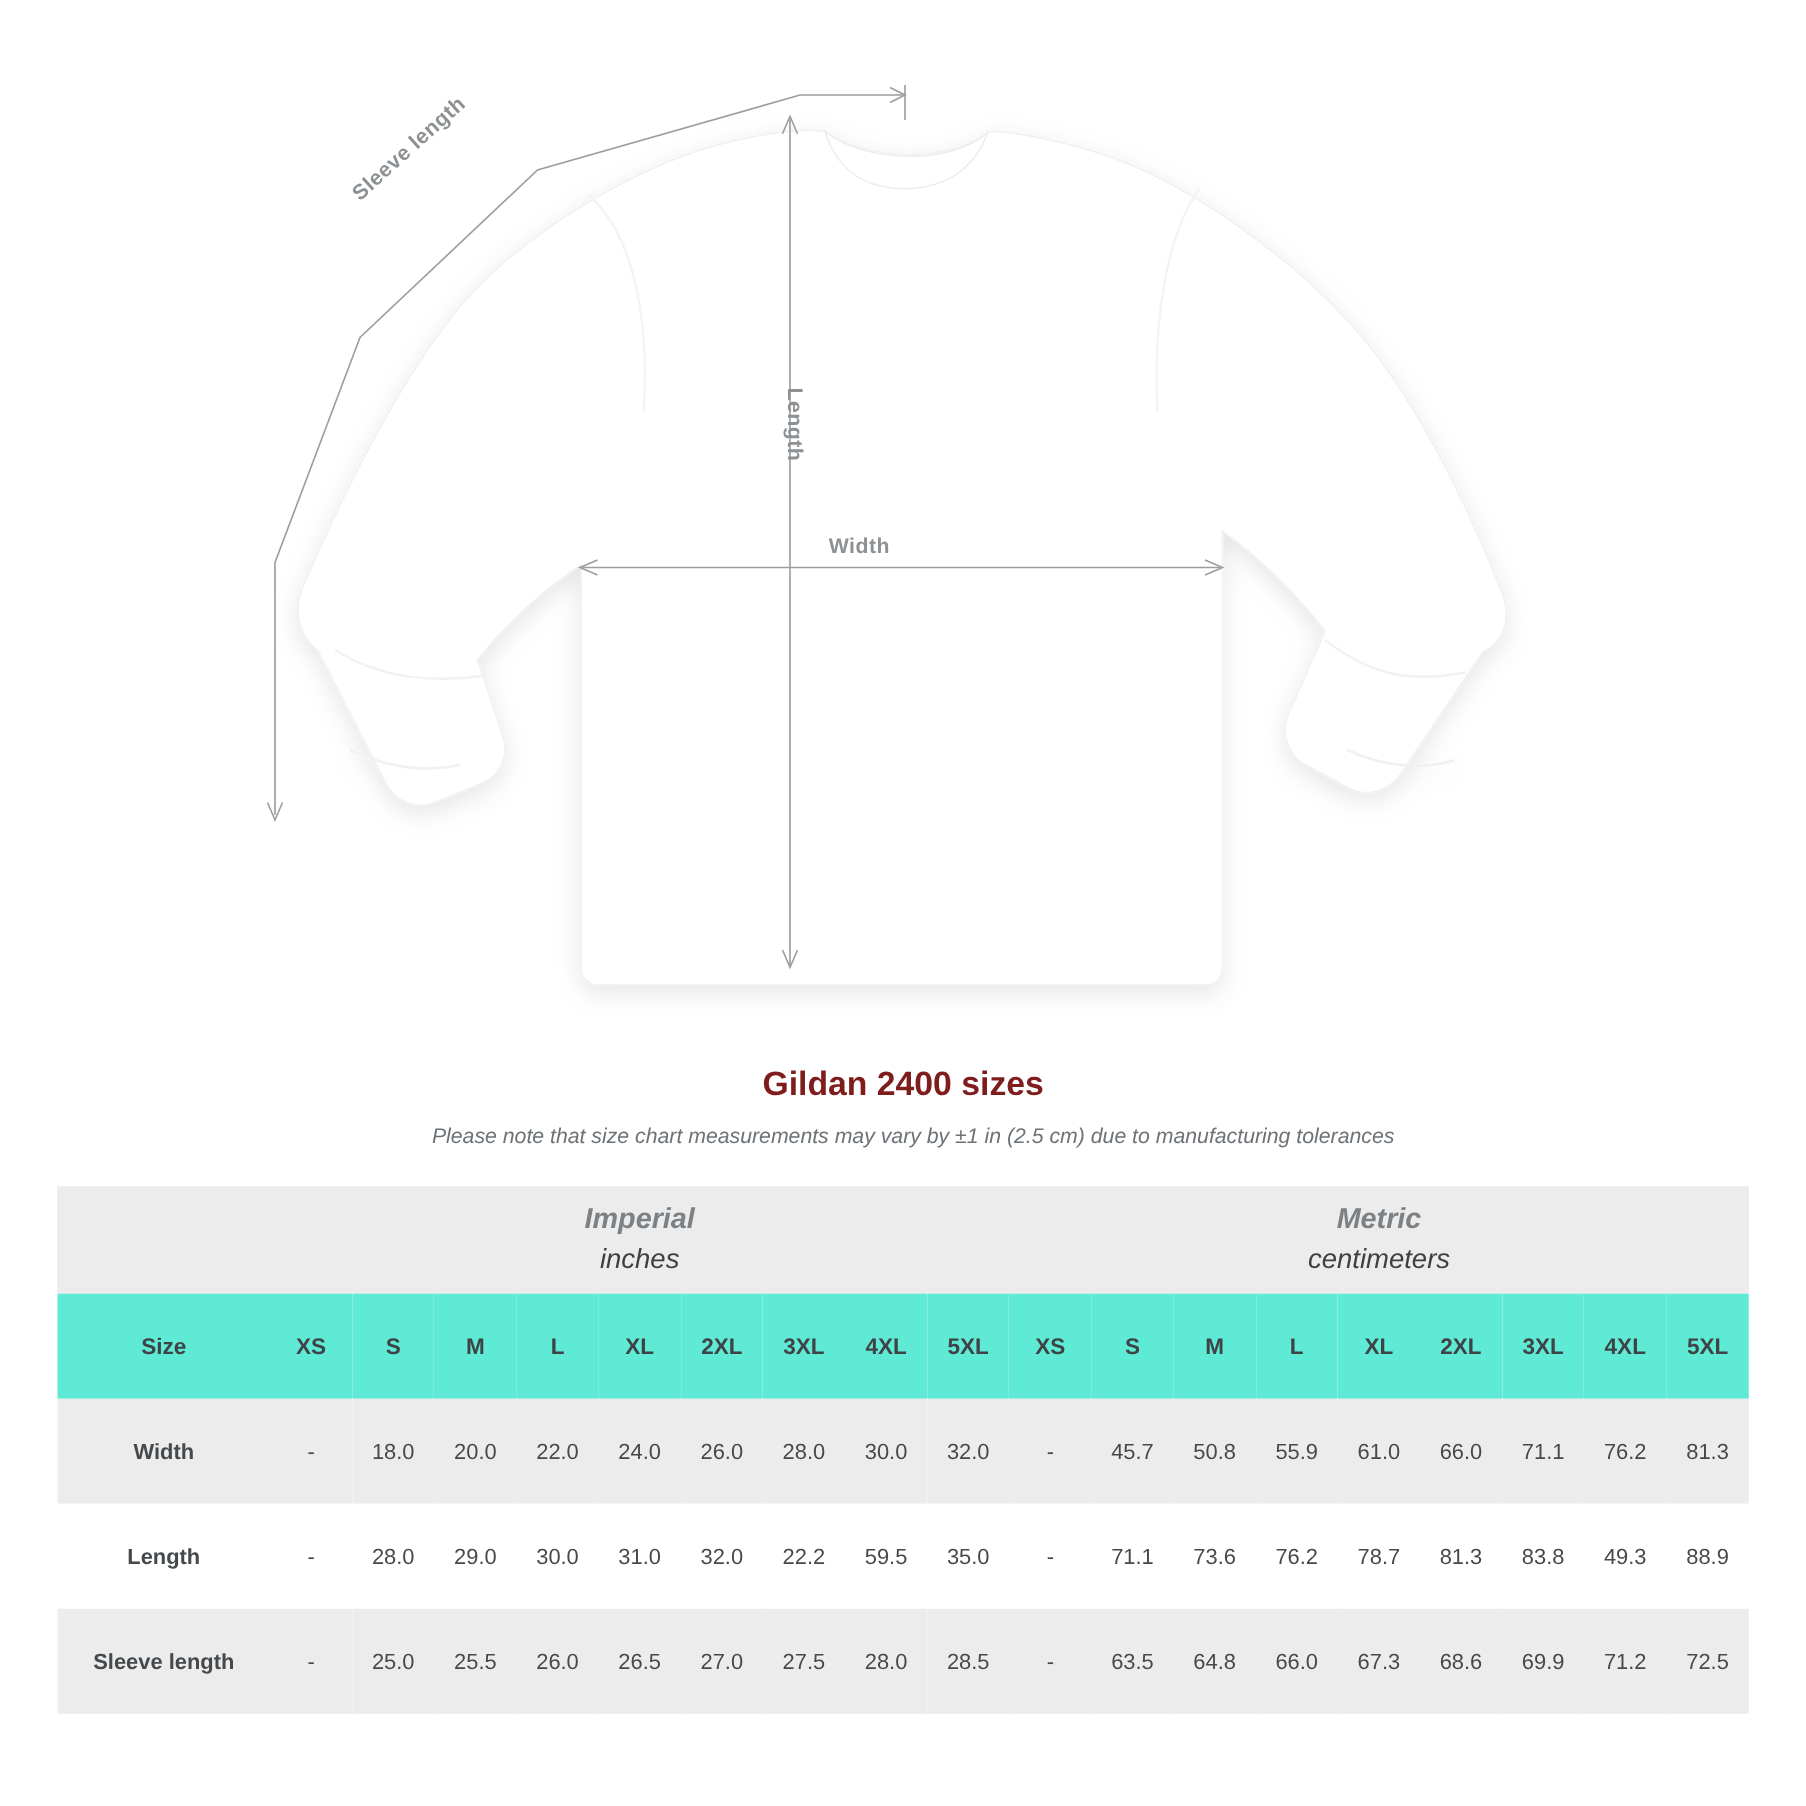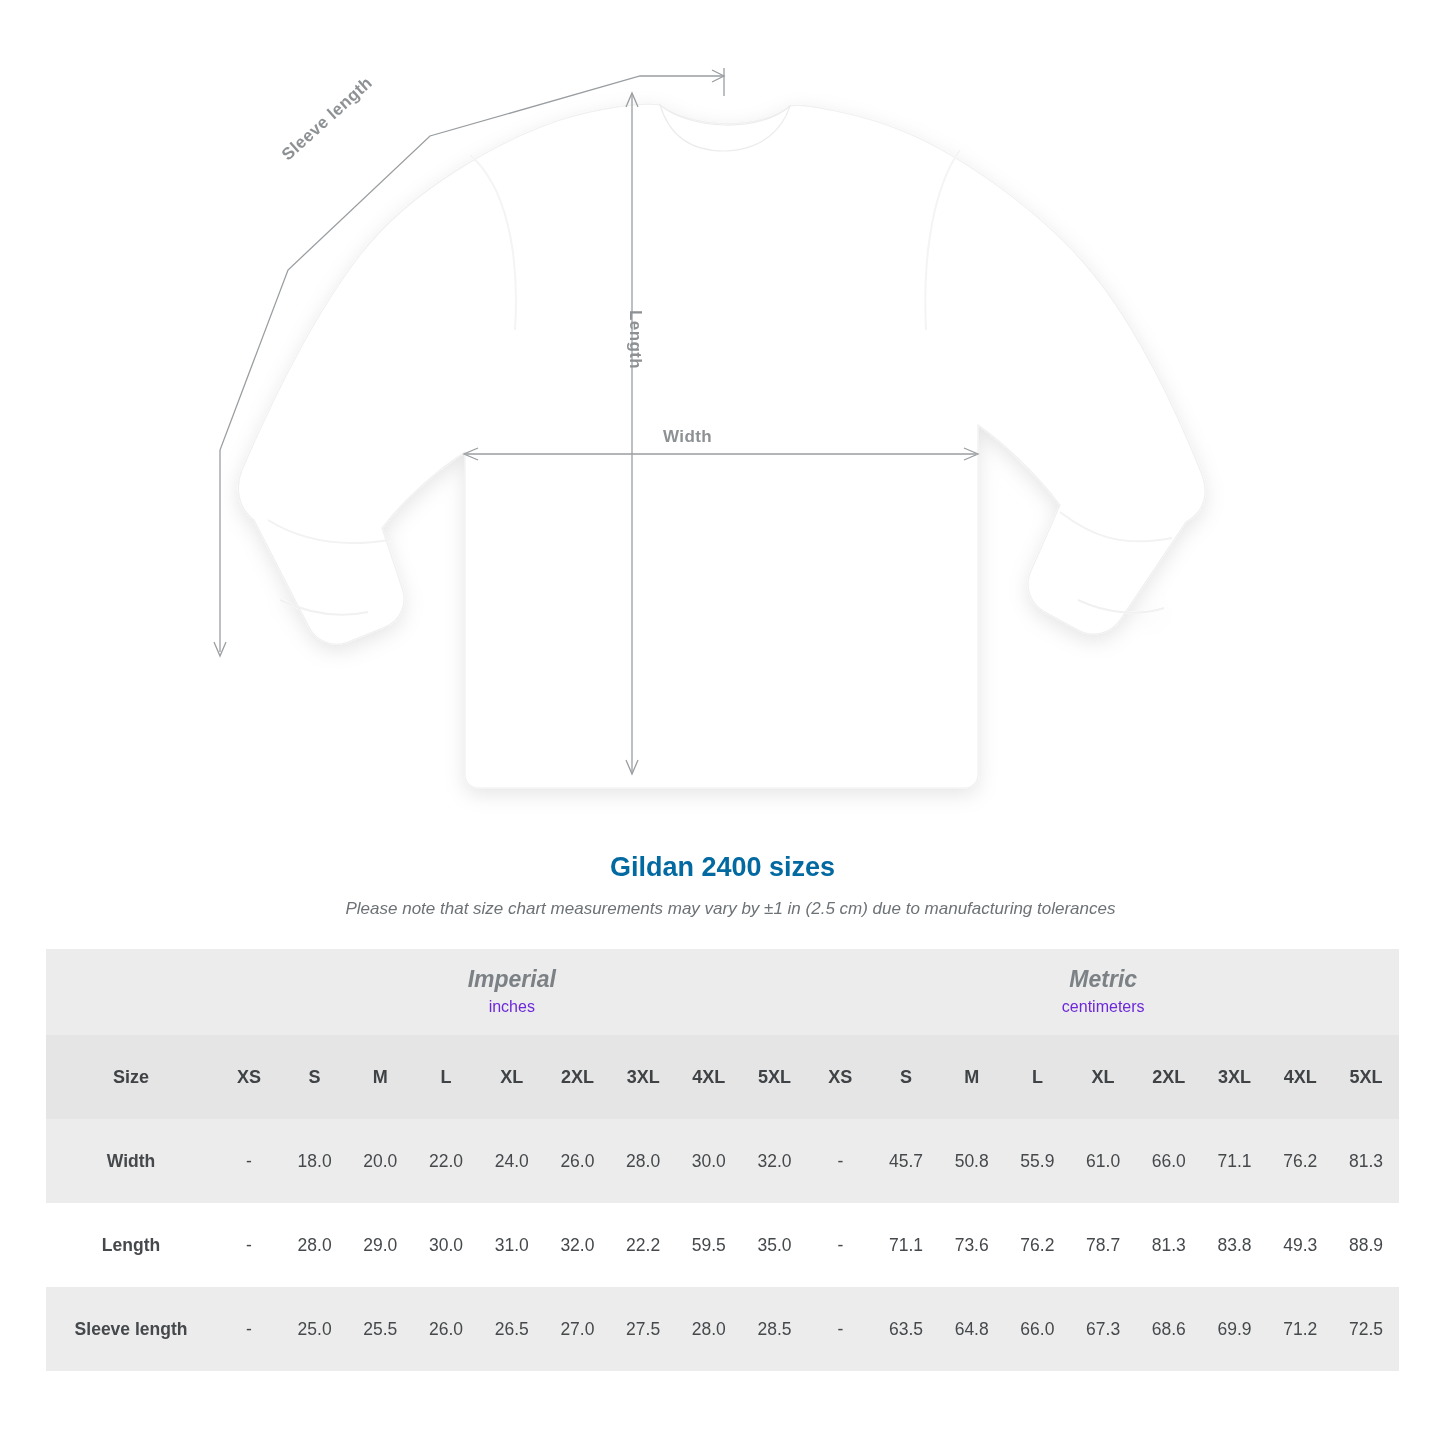--- a/index.html
+++ b/index.html
@@ -58,21 +58,21 @@
   }
 
   
   .title-block {
     text-align: center;
     margin-top: 22px;
   }
   .chart-title {
     font-size: 27px;
     font-weight: bold;
-    color: #0369a1;
+    color: #7f1d1d;
     margin: 0;
   }
   .chart-note {
     font-size: 17px;
     font-style: italic;
     color: #6d7276;
     margin: 16px 0 0 16px;
   }
 
   
@@ -98,26 +98,27 @@
     height: 86px;
   }
   .unit-head .unit-name {
     font-size: 23px;
     font-style: italic;
     font-weight: bold;
     color: #7c8185;
     line-height: 1.25;
   }
   .unit-head .unit-sub {
-    font-size: 16px;
-    color: #6d28d9;
+    font-size: 22px;
+    font-style: italic;
+    color: #404040;
     line-height: 1.6;
   }
   tr.row-head td {
-    background: #e5e5e5;
+    background: #5eead4;
     font-weight: bold;
     font-size: 18px;
     color: #3f4346;
   }
   tr.row-shaded td {
     background: #ececec;
   }
   tr.row-plain td {
     background: #ffffff;
   }

